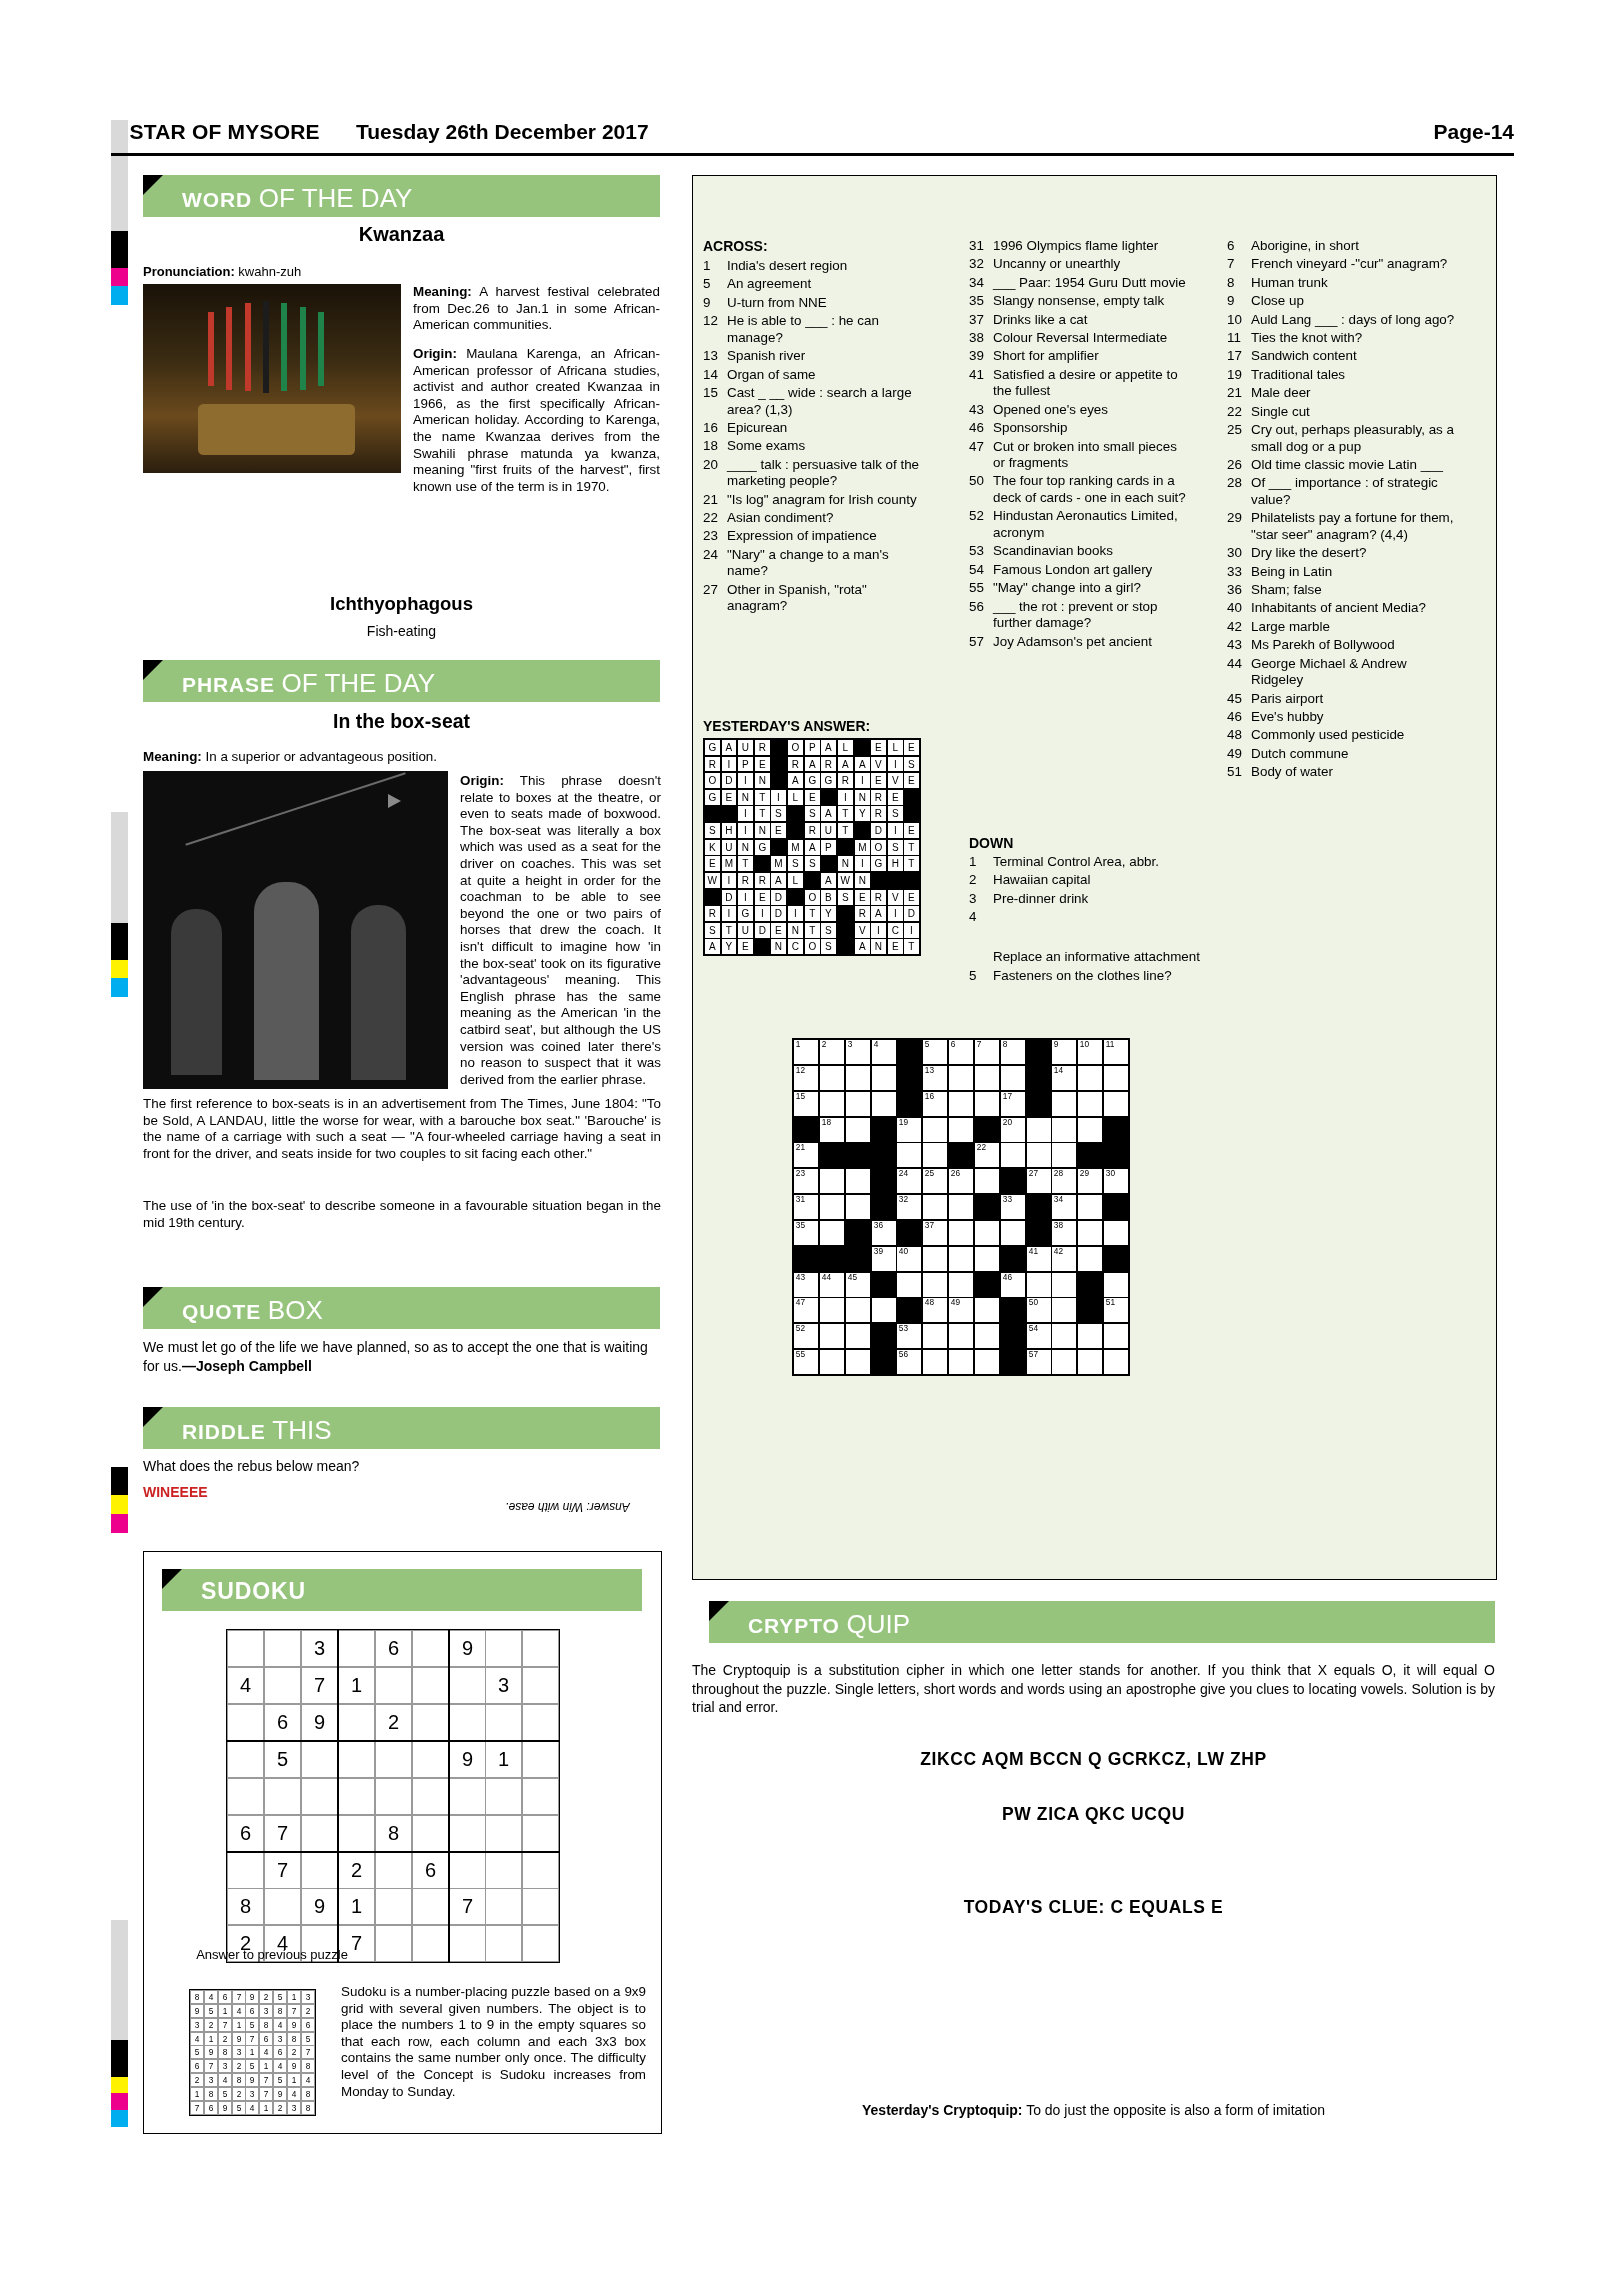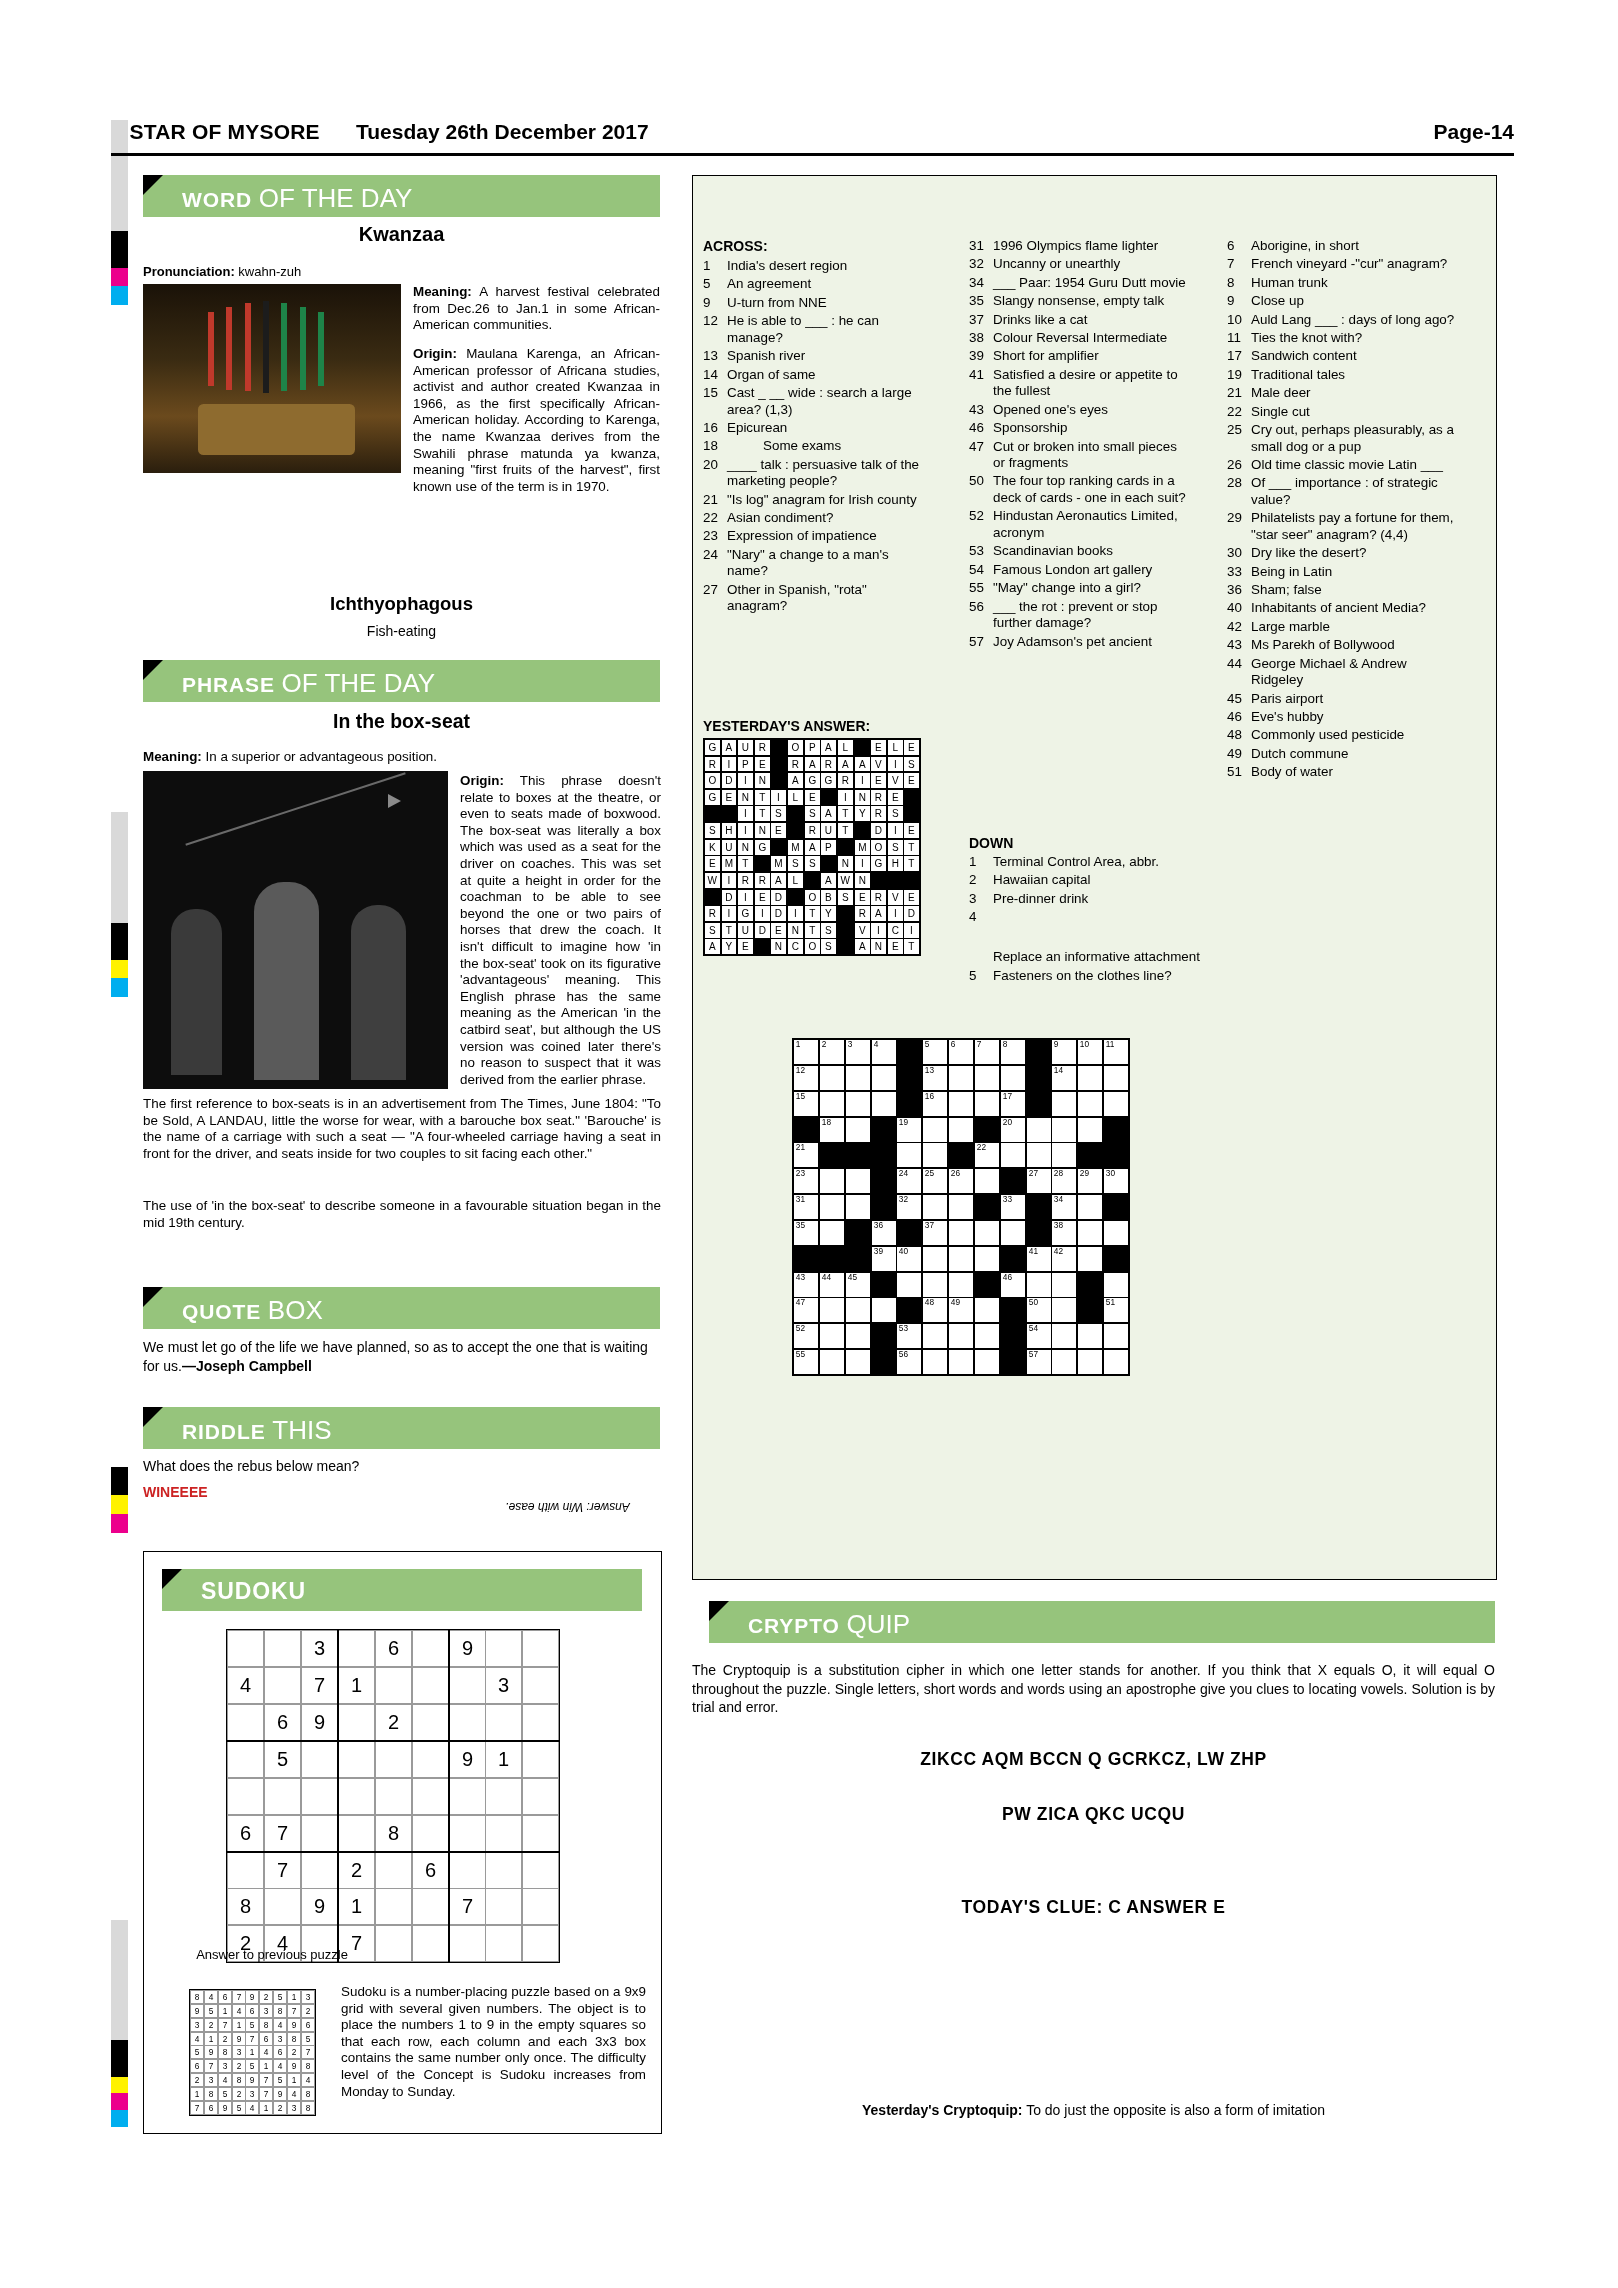--- a/index.html
+++ b/index.html
@@ -370,21 +370,21 @@
       <div style="position: relative; display: flex; font-size: 13.4px; line-height: 16.6px; margin-bottom: 1.8px;">
         <div style="width: 24px; flex: 0 0 24px;">15</div>
         <div style="flex: 1 1 0%;">Cast _ __ wide : search a large area? (1,3)</div>
       </div>
       <div style="position: relative; display: flex; font-size: 13.4px; line-height: 16.6px; margin-bottom: 1.8px;">
         <div style="width: 24px; flex: 0 0 24px;">16</div>
         <div style="flex: 1 1 0%;">Epicurean</div>
       </div>
       <div style="position: relative; display: flex; font-size: 13.4px; line-height: 16.6px; margin-bottom: 1.8px;">
         <div style="width: 24px; flex: 0 0 24px;">18</div>
-        <div style="flex: 1 1 0%; margin-left: 36px;">Some exams</div>
+        <div style="flex: 1 1 0%;">Some exams</div>
       </div>
       <div style="position: relative; display: flex; font-size: 13.4px; line-height: 16.6px; margin-bottom: 1.8px;">
         <div style="width: 24px; flex: 0 0 24px;">20</div>
         <div style="flex: 1 1 0%;">____ talk : persuasive talk of the marketing people?</div>
       </div>
       <div style="position: relative; display: flex; font-size: 13.4px; line-height: 16.6px; margin-bottom: 1.8px;">
         <div style="width: 24px; flex: 0 0 24px;">21</div>
         <div style="flex: 1 1 0%;">"Is log" anagram for Irish county</div>
       </div>
       <div style="position: relative; display: flex; font-size: 13.4px; line-height: 16.6px; margin-bottom: 1.8px;">
@@ -1068,20 +1068,20 @@
       <div class="cw-cell" style="left: 310px; top: 310px; width: 26px; height: 26px;"></div>
     </div>
 
   <div class="secbar" style="left:709px;top:1601px;width:786px;">
     <div class="flag"></div>
     <div class="txt"><b>CRYPTO</b> <span class="light">QUIP</span></div>
   </div>
   <div class="t just" style="left:692px;top:1661px;width:803px;font-size:14px;line-height:18.5px;">The Cryptoquip is a substitution  cipher in which  one letter stands for another. If you think that  X equals O,  it  will equal O throughout the puzzle. Single letters, short words and words using an apostrophe give you clues to locating vowels. Solution is by trial and error.</div>
   <div class="cq-line" style="left:692px;top:1749px;width:803px;">ZIKCC AQM BCCN Q GCRKCZ, LW ZHP</div>
   <div class="cq-line" style="left:692px;top:1804px;width:803px;">PW ZICA QKC UCQU</div>
-  <div class="cq-line" style="left:692px;top:1897px;width:803px;">TODAY'S  CLUE:   C    ANSWER   E</div>
+  <div class="cq-line" style="left:692px;top:1897px;width:803px;">TODAY'S  CLUE:   C    EQUALS   E</div>
   <div class="t c" style="left:692px;top:2102px;width:803px;font-size:14px;">
     <span class="b">Yesterday's Cryptoquip:</span>
     <span>To do just the opposite is also a form of imitation</span>
   </div>
 
 </div>
 
 
 </body></html>

